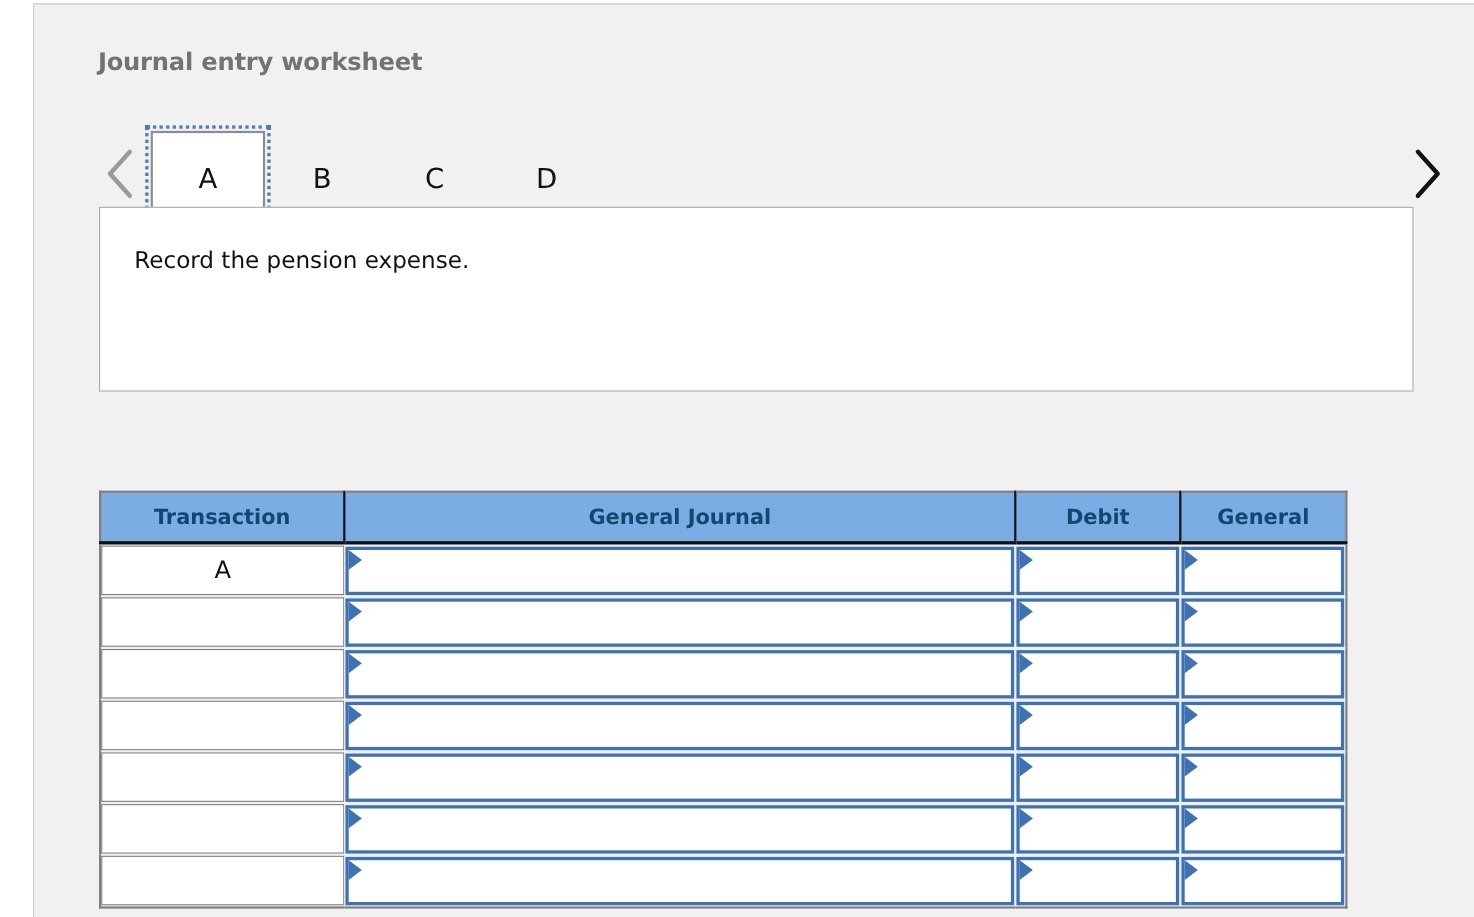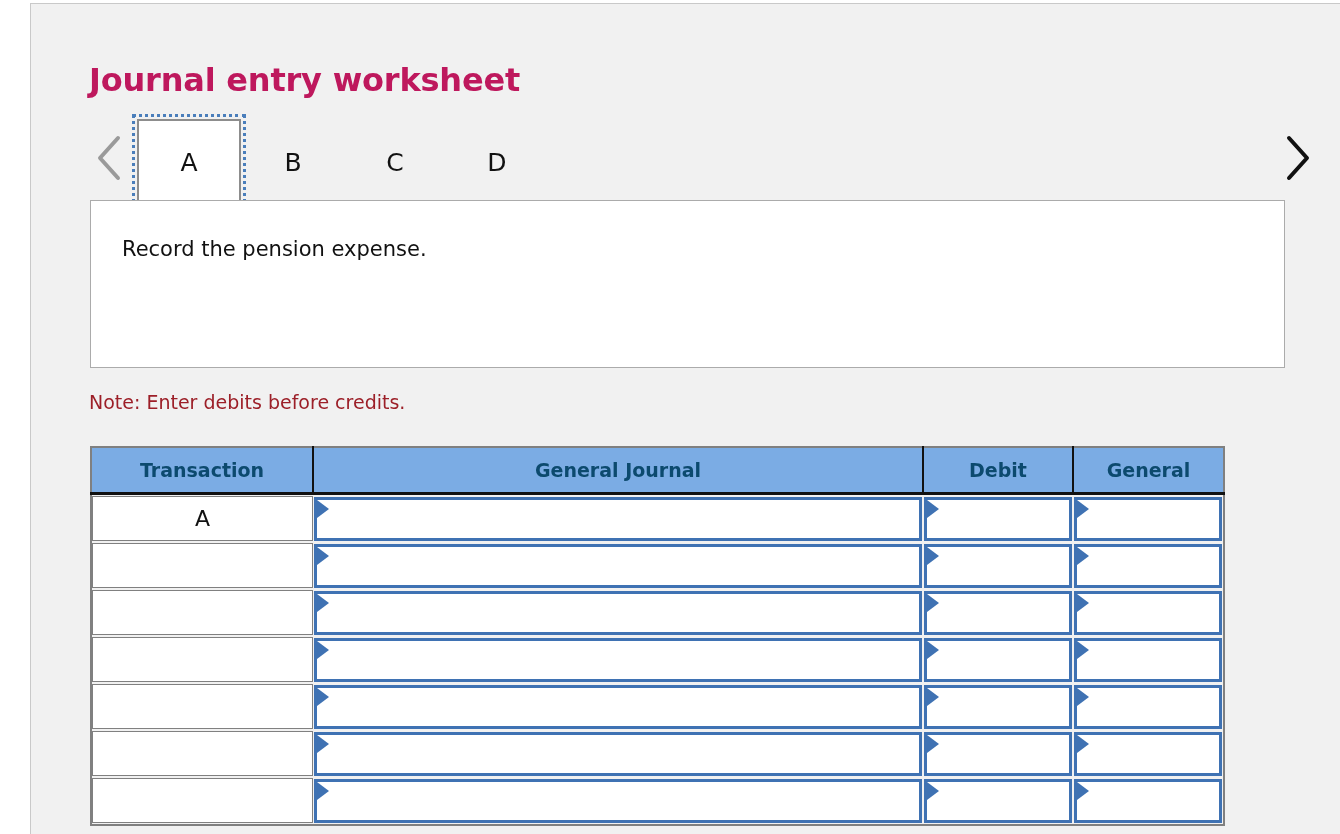--- a/index.html
+++ b/index.html
@@ -25,26 +25,25 @@
     border-left: 1px solid #c9c9c9;
     border-top: 1px solid #c9c9c9;
     box-sizing: border-box;
   }
 
   
   #title {
     position: absolute;
     left: 58px;
     top: 41px;
-    font-size: 32px;
+    font-size: 22px;
     font-weight: bold;
-    color: #be185d;
+    color: #737373;
     letter-spacing: -0.2px;
     white-space: nowrap;
-    margin-top: 16px;
   }
 
   
   #tabstrip {
     position: absolute;
     left: 58px;
     top: 112px;
     width: 1225px;
     height: 90px;
   }
@@ -77,21 +76,21 @@
     background: #ffffff;
     border: 2px solid #8d8d8d;
     outline: 3px dotted #4a7ebb;
     outline-offset: 2px;
   }
 
   
   #prompt-box {
     position: absolute;
     left: 59px;
-    top: 196px;
+    top: 184px;
     width: 1195px;
     height: 168px;
     background: #ffffff;
     border: 1px solid #ababab;
     box-sizing: border-box;
   }
   #prompt-text {
     position: absolute;
     left: 31px;
     top: 36px;
@@ -220,21 +219,20 @@
         <polyline points="9,6 27,26 9,46" fill="none" stroke="#111111" stroke-width="4" stroke-linecap="round" stroke-linejoin="round"></polyline>
       </svg>
     </div>
 
   </div>
 
   <div id="prompt-box">
     <div id="prompt-text">Record the pension expense.</div>
   </div>
 
-  <div id="note">Note: Enter debits before credits.</div>
 
   <table id="journal-table">
     <colgroup>
       <col class="col-tx">
         <col class="col-gj">
         <col class="col-deb">
         <col class="col-cre">
     </colgroup>
     <thead>
       <tr>

